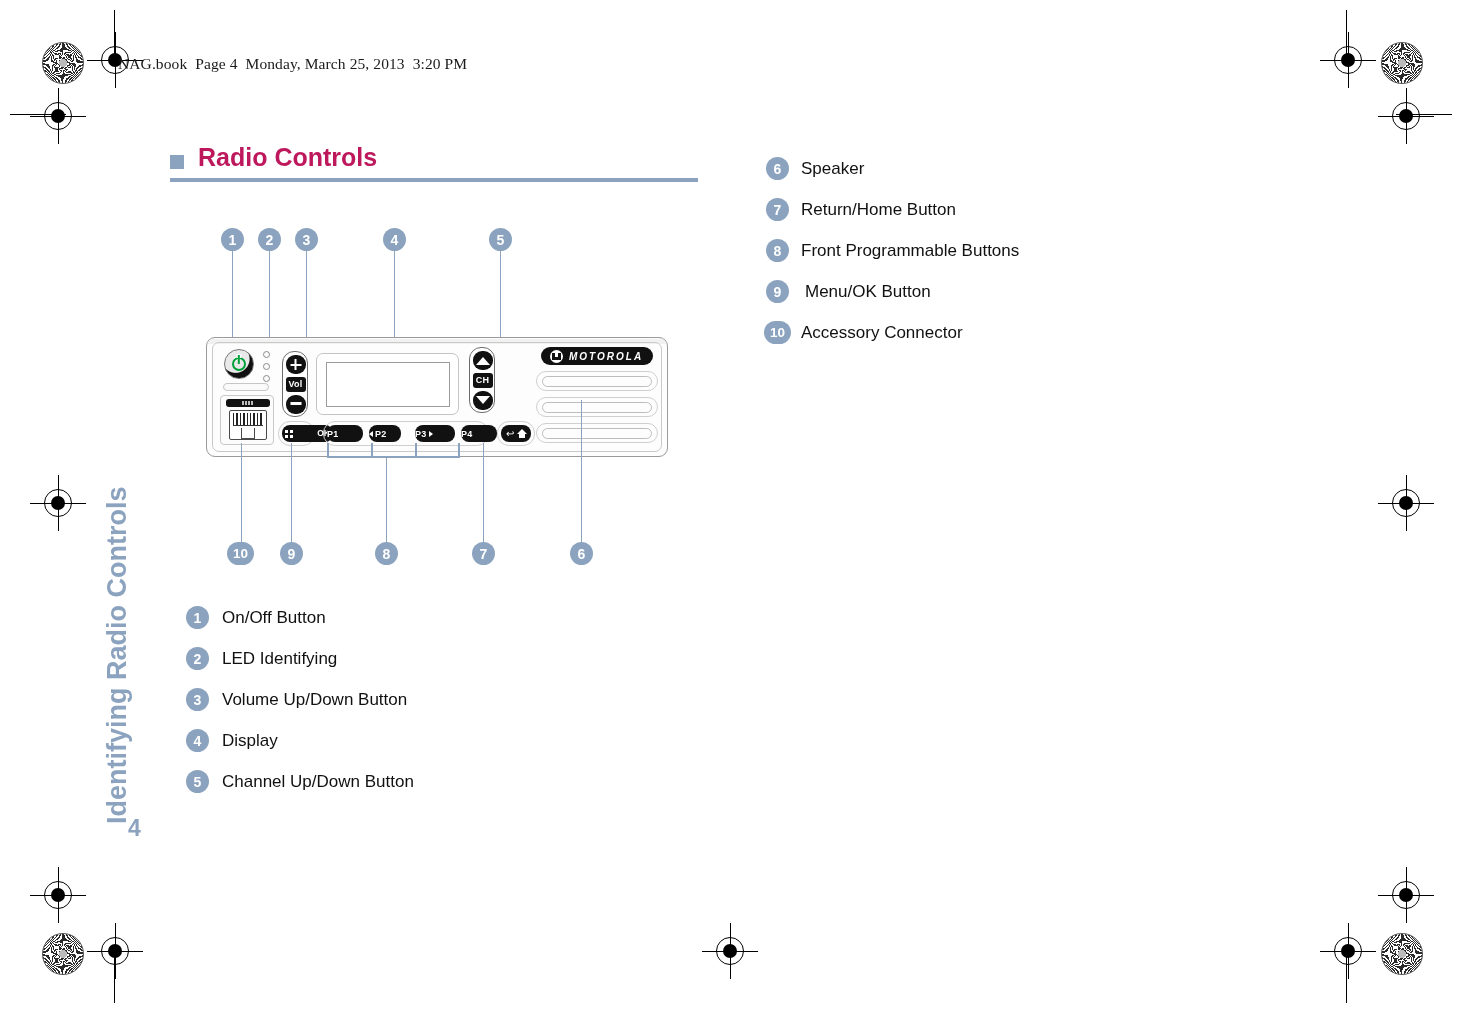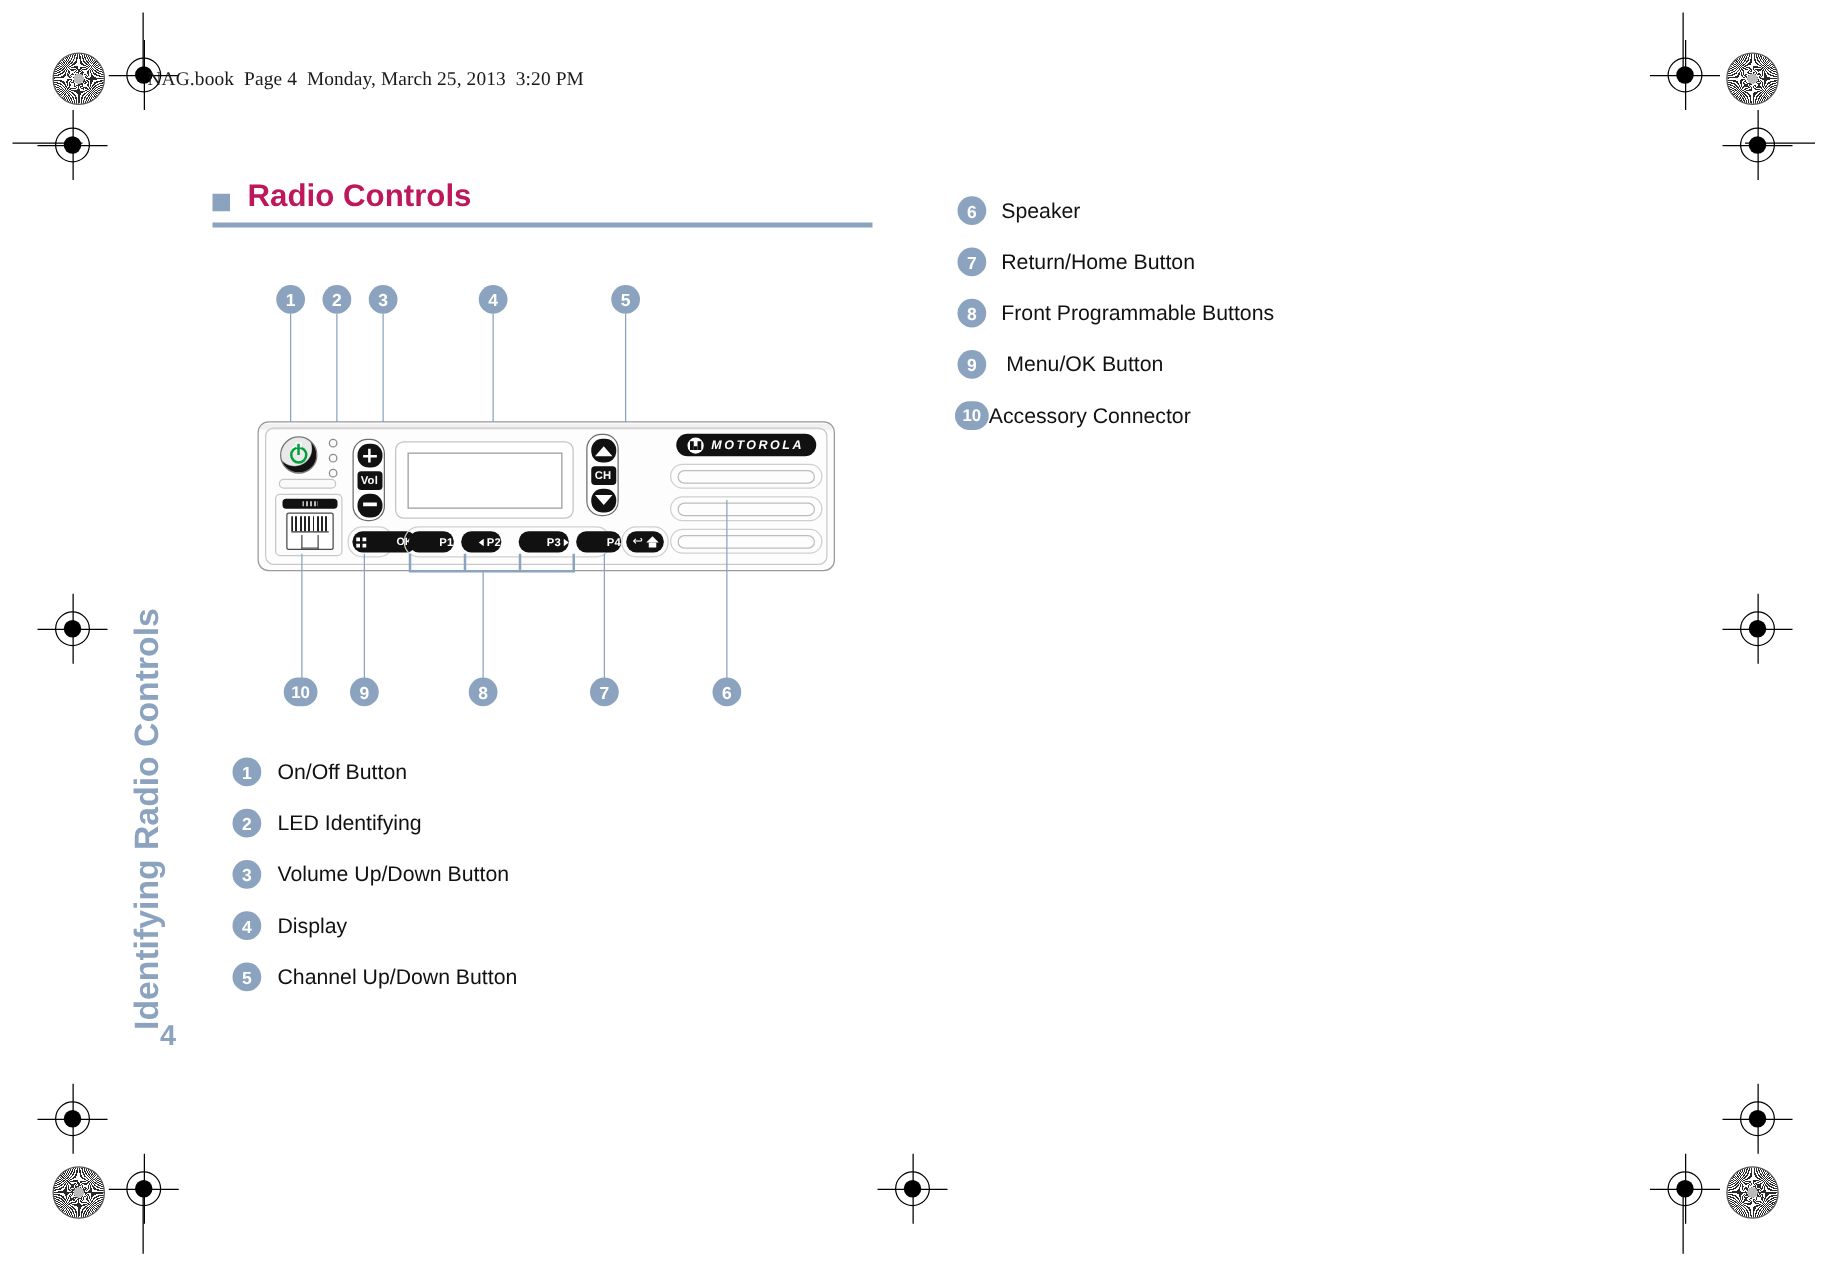--- a/index.html
+++ b/index.html
@@ -206,21 +206,21 @@
     position:absolute;left:72px;top:84px;width:37px;height:25px;
     border:1.2px solid #cfcfcf;border-radius:12px;box-sizing:border-box;
   }
   
   .p-group-ring{
     position:absolute;left:117px;top:84px;width:166px;height:25px;
     border:1.2px solid #cfcfcf;border-radius:12px;box-sizing:border-box;
   }
   .pbtn{
     position:absolute;top:88px;height:17px;border-radius:8px;background:#111;color:#fff;
-    font-size:9px;font-weight:bold;display:flex;align-items:center;justify-content:flex-end;
+    font-size:9px;font-weight:bold;display:flex;align-items:center;justify-content:flex-start;
     letter-spacing:.3px;gap:2px;box-sizing:border-box;
   }
   .pbtn .ar{width:0;height:0;border-top:3.4px solid transparent;border-bottom:3.4px solid transparent;}
   .pbtn .ar.l{border-right:4.6px solid #fff;}
   .pbtn .ar.r{border-left:4.6px solid #fff;}
   
   .rh-ring{
     position:absolute;left:291px;top:84px;width:38px;height:25px;
     border:1.2px solid #cfcfcf;border-radius:12px;box-sizing:border-box;
   }
@@ -522,17 +522,17 @@
     <div class="legend-row" style="left:766px;top:239px;">
       <div class="badge">8</div>
       <div class="lbl" style="margin-left:12px;">Front Programmable Buttons</div>
     </div>
     <div class="legend-row" style="left:766px;top:280px;">
       <div class="badge">9</div>
       <div class="lbl" style="margin-left:16px;">Menu/OK Button</div>
     </div>
     <div class="legend-row" style="left:764px;top:321px;">
       <div class="badge wide">10</div>
-      <div class="lbl" style="">Accessory Connector</div>
+      <div class="lbl" style="margin-left:10px;">Accessory Connector</div>
     </div>
   </div>
 
 </div>
 
 </body></html>

